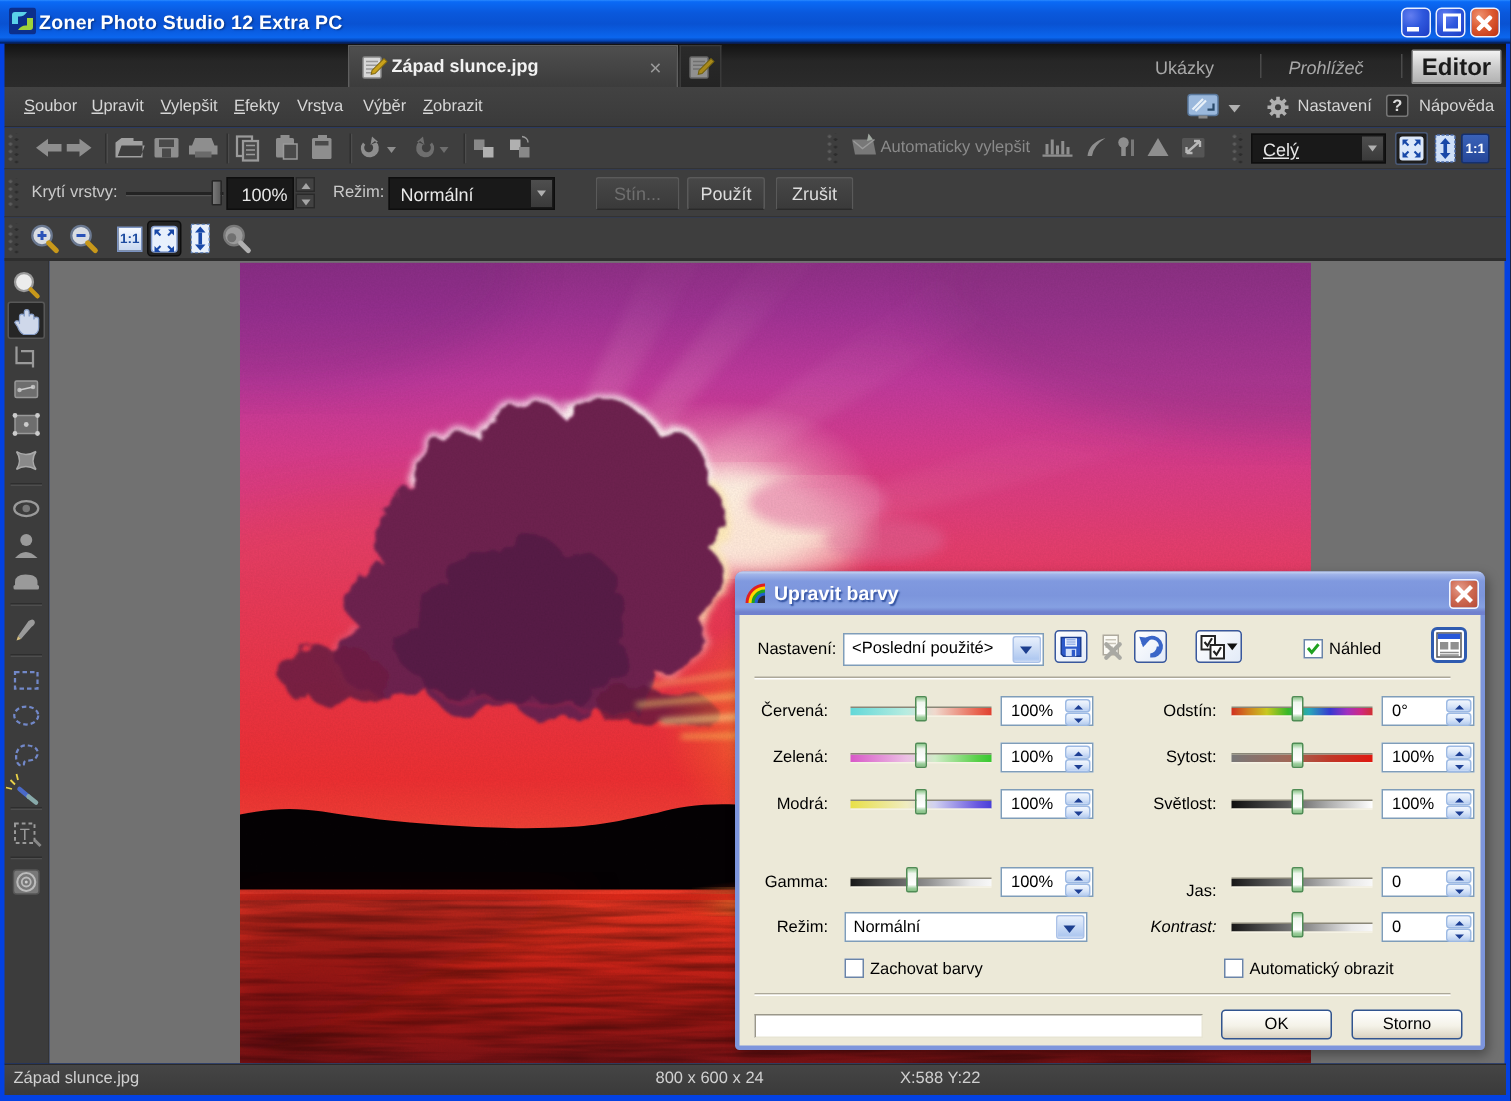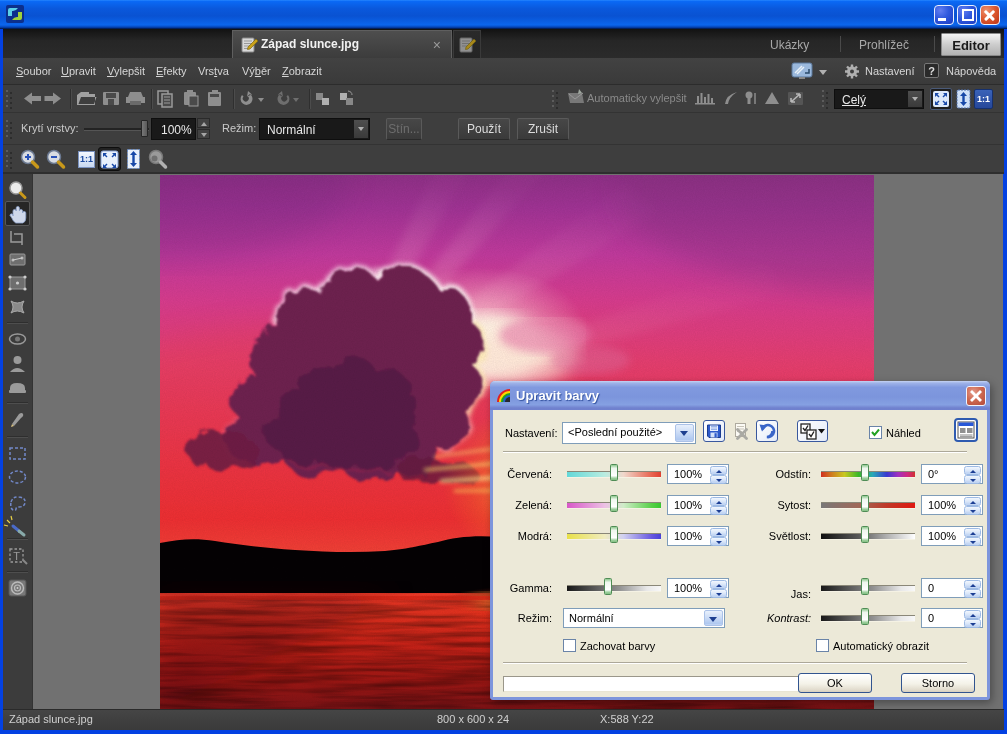--- a/index.html
+++ b/index.html
@@ -16,21 +16,21 @@
 #btnmax:after{content:"";position:absolute;left:3.5px;top:3px;width:8px;height:8px;border:2px solid #fff;border-top-width:2.5px;}
 #btncls:before,#btncls:after{content:"";position:absolute;left:2px;top:7.5px;width:13px;height:2.6px;background:#fff;border-radius:1px;}
 #btncls:before{transform:rotate(45deg);}
 #btncls:after{transform:rotate(-45deg);}
 #tabbar{position:absolute;left:3px;top:29px;width:1001px;height:29px;background:linear-gradient(180deg,#121212,#262626 40%,#2b2b2b);}
 .tab1{position:absolute;left:5px;top:2px;width:222px;height:27px;background:linear-gradient(180deg,#252525,#212121);border:1px solid #3a3a3a;border-bottom:none;box-sizing:border-box;color:#8f8f8f;font-size:12px;}
 .tab2{position:absolute;left:229px;top:1px;width:220px;height:28px;background:linear-gradient(180deg,#4e4e4e,#3c3c3c);border:1px solid #5f5f5f;border-bottom:none;box-sizing:border-box;color:#f2f2f2;font-size:12px;font-weight:bold;}
 .tab3{position:absolute;left:450px;top:1px;width:28px;height:28px;background:linear-gradient(180deg,#2a2a2a,#242424);border:1px solid #3a3a3a;border-bottom:none;box-sizing:border-box;}
 .tabx{position:absolute;right:10px;top:6px;color:#9a9a9a;font-size:14px;font-weight:normal;}
 .modebtn{position:absolute;top:5px;height:22px;color:#a8a8a8;font-size:12px;line-height:22px;}
-#editorbtn{position:absolute;left:938px;top:4px;width:60px;height:23px;background:linear-gradient(180deg,#f2f2f2,#cdcdcd 50%,#b2b2b2);border:1px solid #888;border-radius:1px;color:#1a1a1a;font-size:13px;font-weight:bold;text-align:center;line-height:23px;box-sizing:border-box;}
+#editorbtn{position:absolute;left:938px;top:4px;width:60px;height:23px;background:linear-gradient(180deg,#f2f2f2,#cdcdcd 50%,#b2b2b2);border:1px solid #888;border-radius:1px;color:#1a1a1a;font-size:16px;font-weight:bold;text-align:center;line-height:23px;box-sizing:border-box;}
 .vsep{position:absolute;top:7px;width:1px;height:16px;background:#4a4a4a;}
 #menubar{position:absolute;left:3px;top:58px;width:1001px;height:27px;background:linear-gradient(180deg,#424242,#3a3a3a);border-bottom:1px solid #2c2c2c;box-sizing:border-box;}
 .mi{position:absolute;top:7px;color:#d6d6d6;font-size:11px;}
 .mi u{text-decoration:underline;}
 #toolbar1{position:absolute;left:3px;top:85px;width:1001px;height:28px;background:#3e3e3e;border-bottom:1px solid #333;box-sizing:border-box;}
 #toolbar2{position:absolute;left:3px;top:113px;width:1001px;height:32px;background:#3e3e3e;border-bottom:1px solid #333;box-sizing:border-box;}
 #toolbar3{position:absolute;left:3px;top:145px;width:1001px;height:29px;background:#3e3e3e;border-bottom:2px solid #2e2e2e;box-sizing:border-box;}
 .grip{position:absolute;top:4px;width:8px;background-image:radial-gradient(circle at 2px 2px,#5c5c5c 1px,rgba(0,0,0,0) 1.2px),radial-gradient(circle at 6px 4px,#2c2c2c 1px,rgba(0,0,0,0) 1.2px);background-size:8px 5px;}
 .tsep{position:absolute;top:4px;width:1px;height:20px;background:#2f2f2f;border-right:1px solid #4c4c4c;}
 .dkbtn{position:absolute;background:linear-gradient(180deg,#474747,#3a3a3a);border:1px solid #5a5a5a;border-bottom-color:#2a2a2a;border-radius:2px;color:#dcdcdc;font-size:12px;text-align:center;box-sizing:border-box;}
@@ -64,20 +64,21 @@
 .groove{position:absolute;height:0;border-top:1px solid #ACA899;border-bottom:1px solid #FFFFFF;}
 </style></head>
 <body>
 <div id="frame"></div>
 <div id="titlebar">
  <svg class="abs" style="left:6px;top:5px" width="18" height="18" viewBox="0 0 18 18">
       <rect x="0" y="0" width="18" height="18" rx="2" fill="#0c2f8c"></rect>
       <path d="M2 11 L2 5 Q2 3 4 3 L12 3 Q10 6 7 6 L6 6 L6 11 Z" fill="#5ad0e8"></path>
       <path d="M16 7 L16 13 Q16 15 14 15 L6 15 Q8 12 11 12 L12 12 L12 7 Z" fill="#9fd33a"></path>
     </svg>
+ <div class="ttl">Zoner Photo Studio 12 Extra PC</div>
  <div class="winbtn" id="btnmin"></div>
  <div class="winbtn" id="btnmax"></div>
  <div class="winbtn" id="btncls"></div>
 </div>
 <div id="tabbar">
  <div class="tab2">
       <span style="position:absolute;left:28px;top:6px">Západ slunce.jpg</span>
       <span class="tabx">×</span>
   <svg class="abs" style="left:7px;top:4px" width="19" height="19" viewBox="0 0 19 19">
         <rect x="2" y="3" width="12" height="14" rx="1" fill="#d8d8d8" stroke="#888"></rect>
@@ -87,21 +88,21 @@
  </div>
  <div class="tab3">
   <svg class="abs" style="left:4px;top:4px" width="19" height="19" viewBox="0 0 19 19">
         <rect x="2" y="3" width="12" height="14" rx="1" fill="#909090" stroke="#666"></rect>
         <path d="M4,6 h8 M4,8.5 h8 M4,11 h8" stroke="#707070" stroke-width="1"></path>
         <path d="M16,4 L18,6 L10,14 L7.5,14.5 L8,12 Z" fill="#a8881a" stroke="#70600e" stroke-width="0.7"></path>
       </svg>
  </div>
  <div class="modebtn" style="left:767px;">Ukázky</div>
  <div class="vsep" style="left:837px;"></div>
- <div class="modebtn" style="left:856px;">Prohlížeč</div>
+ <div class="modebtn" style="left:856px;font-style:italic;">Prohlížeč</div>
  <div class="vsep" style="left:931px;"></div>
  <div id="editorbtn">Editor</div>
 </div>
 <div id="menubar">
  <div class="mi" style="left:13px"><u>S</u>oubor</div>
  <div class="mi" style="left:58px"><u>U</u>pravit</div>
  <div class="mi" style="left:104px"><u>V</u>ylepšit</div>
  <div class="mi" style="left:153px"><u>E</u>fekty</div>
  <div class="mi" style="left:195px">Vrs<u>t</u>va</div>
  <div class="mi" style="left:239px">Vý<u>b</u>ěr</div>
@@ -244,21 +245,21 @@
         <span class="abs" style="left:3px;top:3px;border-left:3px solid transparent;border-right:3px solid transparent;border-top:4px solid #a5a5a5;"></span>
       </div>
  </div>
  <div class="abs" style="left:219px;top:9px;color:#c9c9c9;font-size:11px;">Režim:</div>
  <div class="dkfield" style="left:256px;top:5px;width:111px;height:22px;">
       <span style="position:absolute;left:7px;top:4px;">Normální</span>
   <span class="abs" style="right:1px;top:1px;width:14px;height:18px;background:linear-gradient(180deg,#4e4e4e,#3a3a3a);">
         <span class="abs" style="left:3.5px;top:7px;border-left:3.5px solid transparent;border-right:3.5px solid transparent;border-top:4px solid #b0b0b0;"></span>
       </span>
  </div>
- <div class="dkbtn" style="left:383px;top:5px;width:36px;height:22px;line-height:20px;color:#6e6e6e;">Stín...</div>
+ <div class="dkbtn" style="left:394px;top:5px;width:56px;height:22px;line-height:20px;color:#6e6e6e;">Stín...</div>
  <div class="dkbtn" style="left:455px;top:5px;width:52px;height:22px;line-height:20px;">Použít</div>
  <div class="dkbtn" style="left:514px;top:5px;width:52px;height:22px;line-height:20px;">Zrušit</div>
 </div>
 <div id="toolbar3">
  <div class="grip" style="left:2px;height:20px;"></div>
  <svg class="abs" style="left:14px;top:3px" width="56" height="22" viewBox="0 0 56 22">
   <g>
         <circle cx="11" cy="9" r="6.5" fill="#d8dce2" stroke="#6a7890" stroke-width="1.5"></circle>
         <path d="M15.5,14 l5,5" stroke="#c8981a" stroke-width="3.5" stroke-linecap="round"></path>
         <path d="M8,9 h6 M11,6 v6" stroke="#2a52b8" stroke-width="2"></path>
@@ -679,20 +680,20 @@
         <span class="sb sbd" style="top:9px"></span>
       </span>
     </div>
 
  <div class="cb" style="left:73px;top:258px;"></div>
  <div class="dl" style="left:90px;top:259px;">Zachovat barvy</div>
  <div class="cb" style="left:326px;top:258px;"></div>
  <div class="dl" style="left:343px;top:259px;">Automatický obrazit</div>
  <div class="groove" style="left:13px;top:281px;width:464px;"></div>
  <div class="abs" style="left:13px;top:295px;width:299px;height:16px;background:#fff;border:1px solid #9a978a;border-right-color:#e8e5d4;border-bottom-color:#e8e5d4;box-sizing:border-box;"></div>
- <div class="xpbtn" style="left:308px;top:292px;">OK</div>
+ <div class="xpbtn" style="left:324px;top:292px;">OK</div>
  <div class="xpbtn" style="left:411px;top:292px;">Storno</div>
 </div>
 <div id="statusbar">
  <span style="position:absolute;left:6px;top:3px">Západ slunce.jpg</span>
  <span style="position:absolute;left:434px;top:3px">800 x 600 x 24</span>
  <span style="position:absolute;left:597px;top:3px">X:588  Y:22</span>
 </div>
 
 </body></html>

